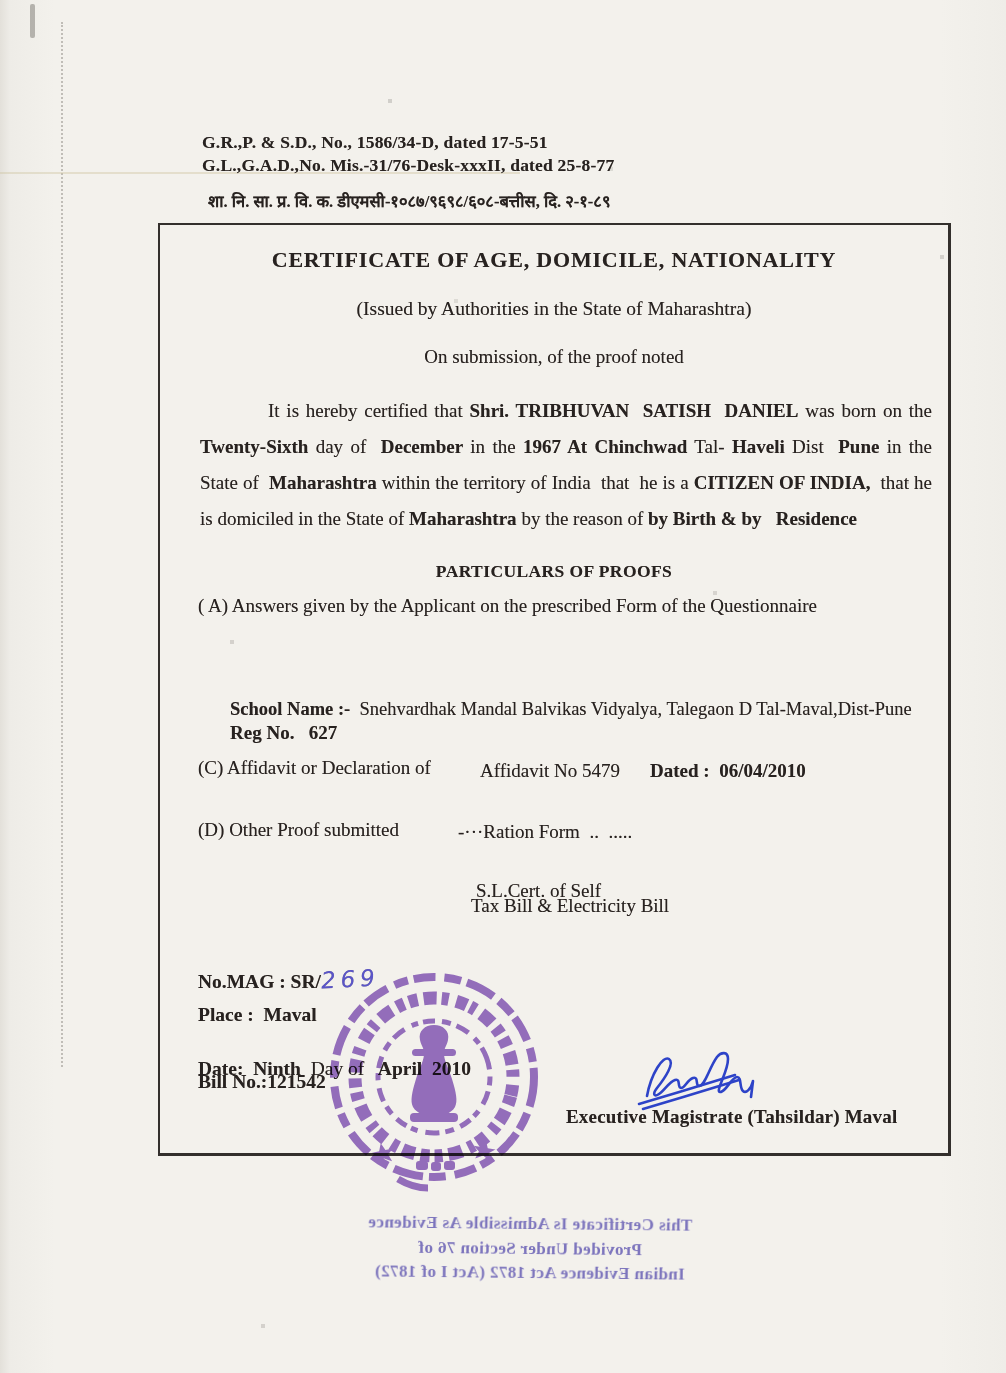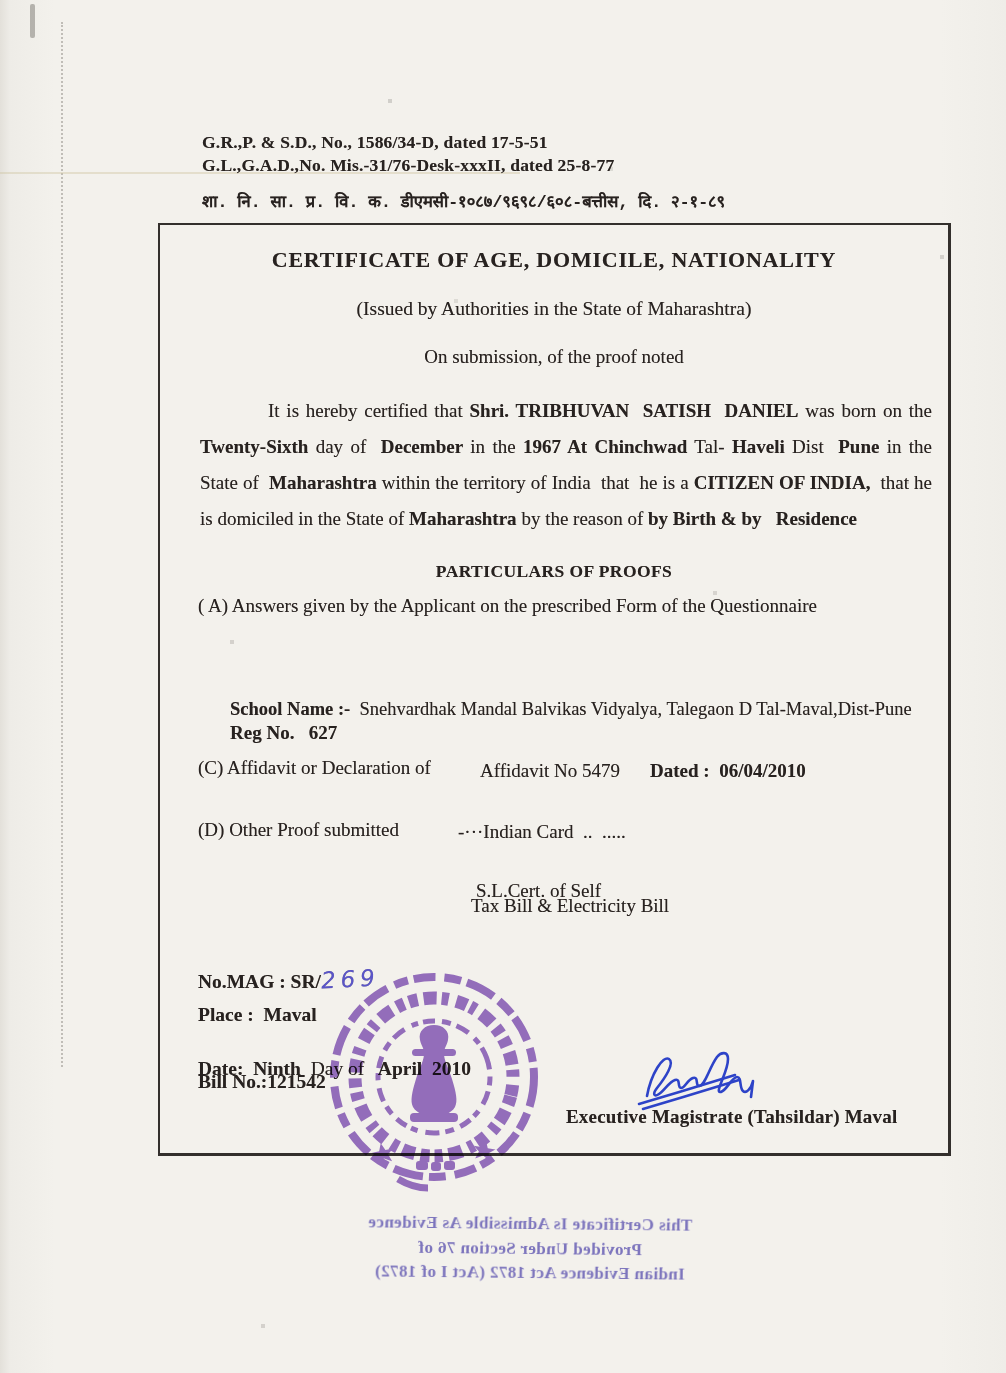--- a/index.html
+++ b/index.html
@@ -16,21 +16,21 @@
   .left-dotted-line{left:61px;top:22px;height:1045px;width:0;border-left:2px dotted rgba(110,104,96,.38);}
   .faint-hline{left:0;top:172px;width:520px;height:2px;background:rgba(206,196,158,.4);}
   .top-smudge{left:30px;top:4px;width:5px;height:34px;background:rgba(70,65,60,.35);border-radius:2px;}
   .speckles{left:0;top:0;width:2px;height:2px;background:transparent;
     box-shadow:389px 100px 0 1px rgba(90,85,80,.22),941px 256px 0 1px rgba(90,85,80,.2),
       714px 592px 0 1px rgba(90,85,80,.18),231px 641px 0 1px rgba(90,85,80,.2),
       906px 481px 0 1px rgba(90,85,80,.18),262px 1325px 0 1px rgba(90,85,80,.2),
       455px 300px 0 1px rgba(90,85,80,.14),610px 168px 0 1px rgba(90,85,80,.15);}
   
   .hdr{left:202px;top:131px;font-weight:bold;font-size:17.5px;line-height:23px;letter-spacing:.2px;}
-  .marathi{left:202px;top:189px;font-weight:bold;font-size:16.5px;font-family:Liberation Mono, monospace;}
+  .marathi{left:208px;top:189px;font-weight:bold;font-size:16.5px;font-family:Liberation Serif, serif;}
   
   .cert-box{left:158px;top:223px;width:788px;height:928px;border:2px solid #332f2c;
     border-right-width:3px;border-bottom-width:3px;}
   .title{left:0;top:22px;width:100%;text-align:center;font-weight:bold;font-size:22px;letter-spacing:.8px;}
   .subtitle{left:0;top:73px;width:100%;text-align:center;font-size:19.5px;}
   .submission{left:0;top:121px;width:100%;text-align:center;font-size:19px;}
   .body-par{left:40px;top:168px;width:732px;font-size:19px;line-height:36px;text-align:justify;
     text-indent:68px;white-space:pre-wrap;}
   .body-par span{text-shadow:0 0 .6px rgba(70,55,45,.45);}
   .proofs-head{left:0;top:336px;width:100%;text-align:center;font-size:17.5px;letter-spacing:.4px;}
@@ -89,21 +89,21 @@
   <div class="abs item-a soft">( A) Answers given by the Applicant  on the prescribed Form of the Questionnaire</div>
 
   <div class="abs school-line soft"><span>School Name :- </span><span class="val"> Snehvardhak Mandal Balvikas Vidyalya, Talegaon D Tal-Maval,Dist-Pune</span></div>
   <div class="abs reg-line soft">Reg No.   627</div>
 
   <div class="abs row-c-label soft">(C) Affidavit or Declaration of</div>
   <div class="abs row-c-no soft">Affidavit No 5479</div>
   <div class="abs row-c-dated soft">Dated :  06/04/2010</div>
 
   <div class="abs row-d-label soft">(D) Other Proof submitted</div>
-  <div class="abs proof-line-0 soft">-···Indian Card  ..  .....</div>
+  <div class="abs proof-line-0 soft">-···Ration Form  ..  .....</div>
   <div class="abs proof-line-1 soft">S.L.Cert. of Self</div>
   <div class="abs proof-line-2 soft">Tax Bill &amp; Electricity Bill</div>
 
   <div class="abs mag-line soft"><span>No.MAG : SR/</span><span class="hand">269</span></div>
   <div class="abs place-line soft">Place :  Maval</div>
   <div class="abs date-line soft"><span class="b">Date:  </span><span class="b">Ninth</span><span>  Day of </span><span class="b">  April  2010</span></div>
   <div class="abs case-line soft">Bill No.:121542</div>
 
   <div class="abs signatory soft">Executive Magistrate (Tahsildar) Maval</div>
 </div>

